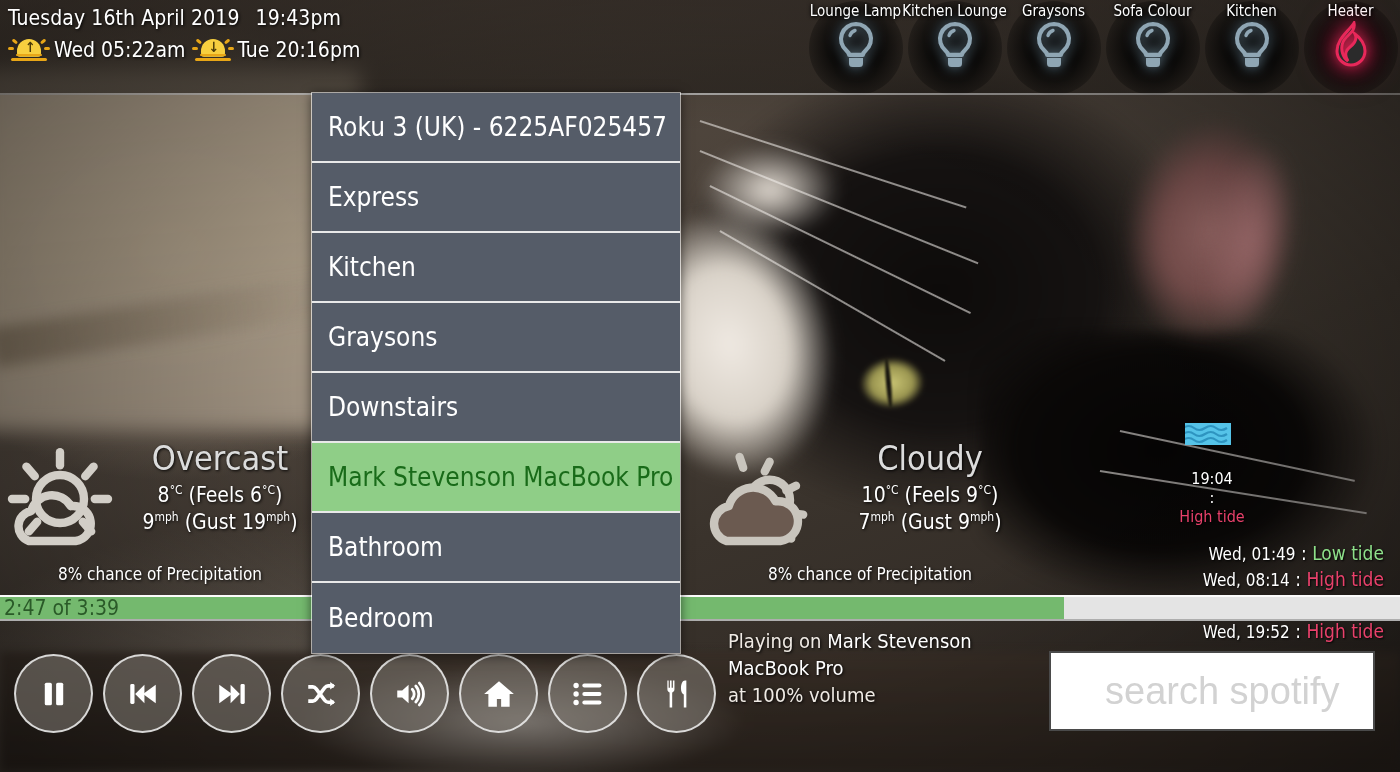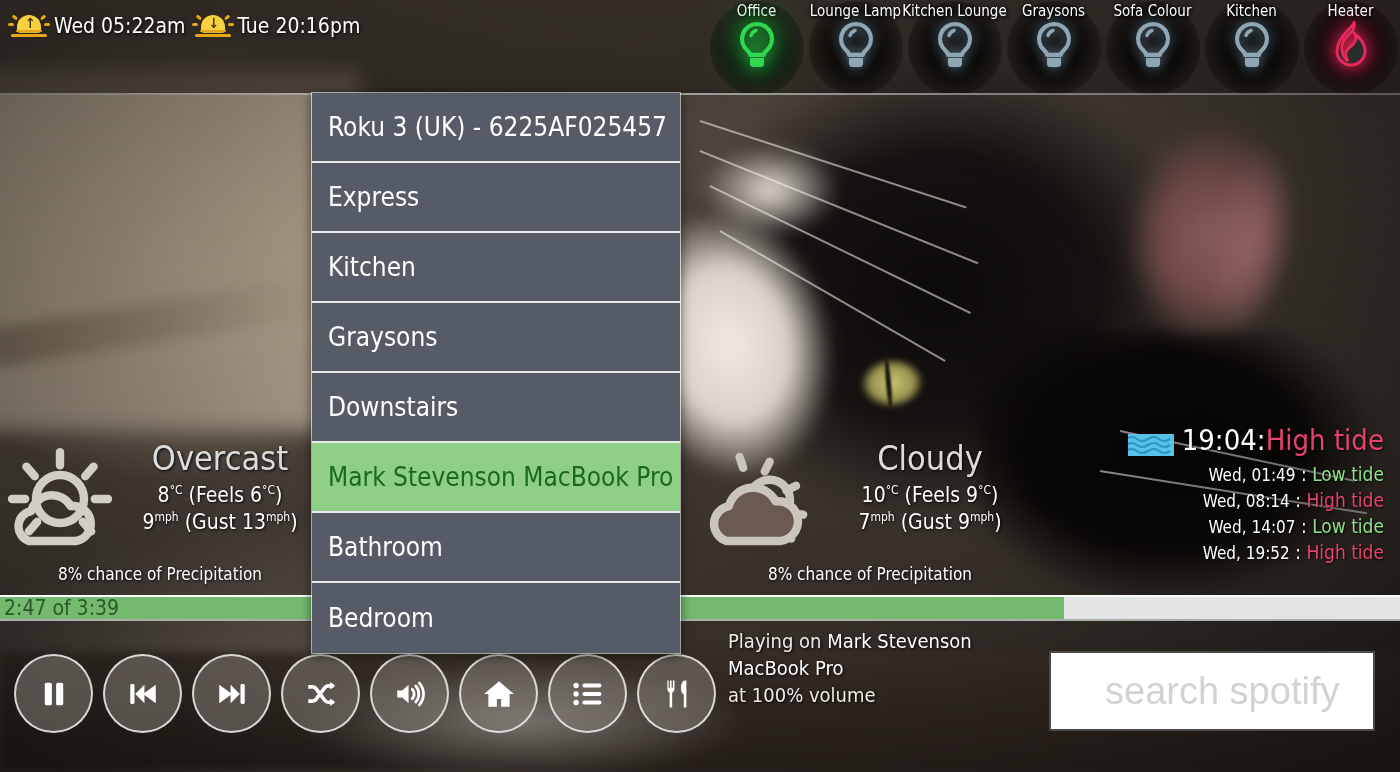--- a/index.html
+++ b/index.html
@@ -187,21 +187,21 @@
 
   
   #tides {
     position: absolute; left: 1040px; top: 415px; width: 360px; height: 175px;
     z-index: 8; padding: 8px 16px 0 0;
     color: #fff;
     font-family: "DejaVu Sans Condensed", "Liberation Sans Narrow", "Liberation Sans", sans-serif;
     text-align: right;
     text-shadow: 1px 1px 2px rgba(0,0,0,.9);
   }
-  .tide-first { display: flex; align-items: center; justify-content: flex-end; font-size: 29px; margin-bottom: 6px; }
+  .tide-first { display: flex; align-items: center; justify-content: flex-end; font-size: 16px; margin-bottom: 16px; flex-direction: column; }
   .wave-icon { width: 46px; height: 22px; margin-right: 8px; flex: 0 0 46px; }
   .tide-row { font-size: 19px; margin-bottom: 4px; white-space: nowrap; }
   .tide-row .tlabel { font-size: 17px; }
   .high { color: #e8416b; }
   .low  { color: #8ee08a; }
 
   
   #progress-wrap {
     position: absolute; left: 0; top: 591px; width: 1400px; height: 32px; z-index: 9;
   }
@@ -304,20 +304,23 @@
     <div class="whisk" style="left:720px;top:230px;width:260px;transform:rotate(30deg);"></div>
     <div class="whisk" style="left:1120px;top:430px;width:240px;transform:rotate(12deg);"></div>
     <div class="whisk" style="left:1100px;top:470px;width:270px;transform:rotate(9deg);"></div>
     <div class="cat-bottom"></div>
     <div class="bg-vignette"></div>
   </div>
 
   <div id="topbar">
 
     <div id="clock">
+      <div class="clock-row1">
+        <span>Tuesday 16th April 2019</span><span class="tm">19:43pm</span>
+      </div>
       <div class="clock-row2">
         <span class="sunicon">
           <span class="ray" style="left:0px;top:11px;"></span>
           <span class="ray" style="right:0px;top:11px;"></span>
           <span class="ray" style="left:4px;top:4px;transform:rotate(40deg);"></span>
           <span class="ray" style="right:4px;top:4px;transform:rotate(-40deg);"></span>
           <span class="disc"></span>
           <span class="arrow">↑</span>
           <span class="base2"></span>
           <span class="base"></span>
@@ -333,31 +336,20 @@
           <span class="base2"></span>
           <span class="base"></span>
         </span>
         <span class="sun-label">Tue 20:16pm</span>
       </div>
     </div>
 
     <div id="lights">
         <div class="light">
           <span class="halo"></span>
-    <span class="lname">Office</span>
-    <span class="glyph" style="filter: drop-shadow(0 0 10px #2fd84f) drop-shadow(0 0 18px #2fd84f);">
-      <svg class="bulb" viewBox="0 0 46 52">
-  <path d="M23 3a15 15 0 0 0-9.5 26.6c1.6 1.3 2.4 2.6 2.6 4.2h13.8c.2-1.6 1-2.9 2.6-4.2A15 15 0 0 0 23 3z" fill="none" stroke="#2fd84f" stroke-width="4.2" stroke-linejoin="round"></path>
-  <path d="M17 14.5a7.5 7.5 0 0 1 5-5" fill="none" stroke="#2fd84f" stroke-width="3.4" stroke-linecap="round"></path>
-  <path d="M16 37h14v5.5a3.5 3.5 0 0 1-3.5 3.5h-7A3.5 3.5 0 0 1 16 42.5z" fill="#2fd84f"></path>
-</svg>
-    </span>
-        </div>
-        <div class="light">
-          <span class="halo"></span>
     <span class="lname">Lounge Lamp</span>
     <span class="glyph" style="filter: drop-shadow(0 0 7px rgba(150,190,215,.75));">
       <svg class="bulb" viewBox="0 0 46 52">
   <path d="M23 3a15 15 0 0 0-9.5 26.6c1.6 1.3 2.4 2.6 2.6 4.2h13.8c.2-1.6 1-2.9 2.6-4.2A15 15 0 0 0 23 3z" fill="none" stroke="#8fa6b4" stroke-width="4.2" stroke-linejoin="round"></path>
   <path d="M17 14.5a7.5 7.5 0 0 1 5-5" fill="none" stroke="#8fa6b4" stroke-width="3.4" stroke-linecap="round"></path>
   <path d="M16 37h14v5.5a3.5 3.5 0 0 1-3.5 3.5h-7A3.5 3.5 0 0 1 16 42.5z" fill="#8fa6b4"></path>
 </svg>
     </span>
         </div>
         <div class="light">
@@ -434,21 +426,21 @@
         </svg>
       </div>
       <div class="wx-text">
         <div class="wx-cond">Overcast</div>
         <div class="wx-temp">
           <span>8</span><span class="unit">°C</span>
           <span>(Feels </span><span>6</span><span class="unit">°C</span><span>)</span>
         </div>
         <div class="wx-wind">
           <span>9</span><span class="unit">mph</span>
-          <span>(Gust </span><span>13</span><span class="unit">mph</span><span>)</span>
+          <span>(Gust </span><span>19</span><span class="unit">mph</span><span>)</span>
         </div>
       </div>
       <div class="wx-precip-row">8% chance of Precipitation</div>
     </div>
 
     <div class="wx wx-mid">
       <div class="wx-icon">
         <svg viewBox="0 0 100 100">
           <g stroke="#c9c5bd" stroke-width="7" stroke-linecap="round" fill="none">
             <line x1="33" y1="10" x2="36" y2="19"></line>

